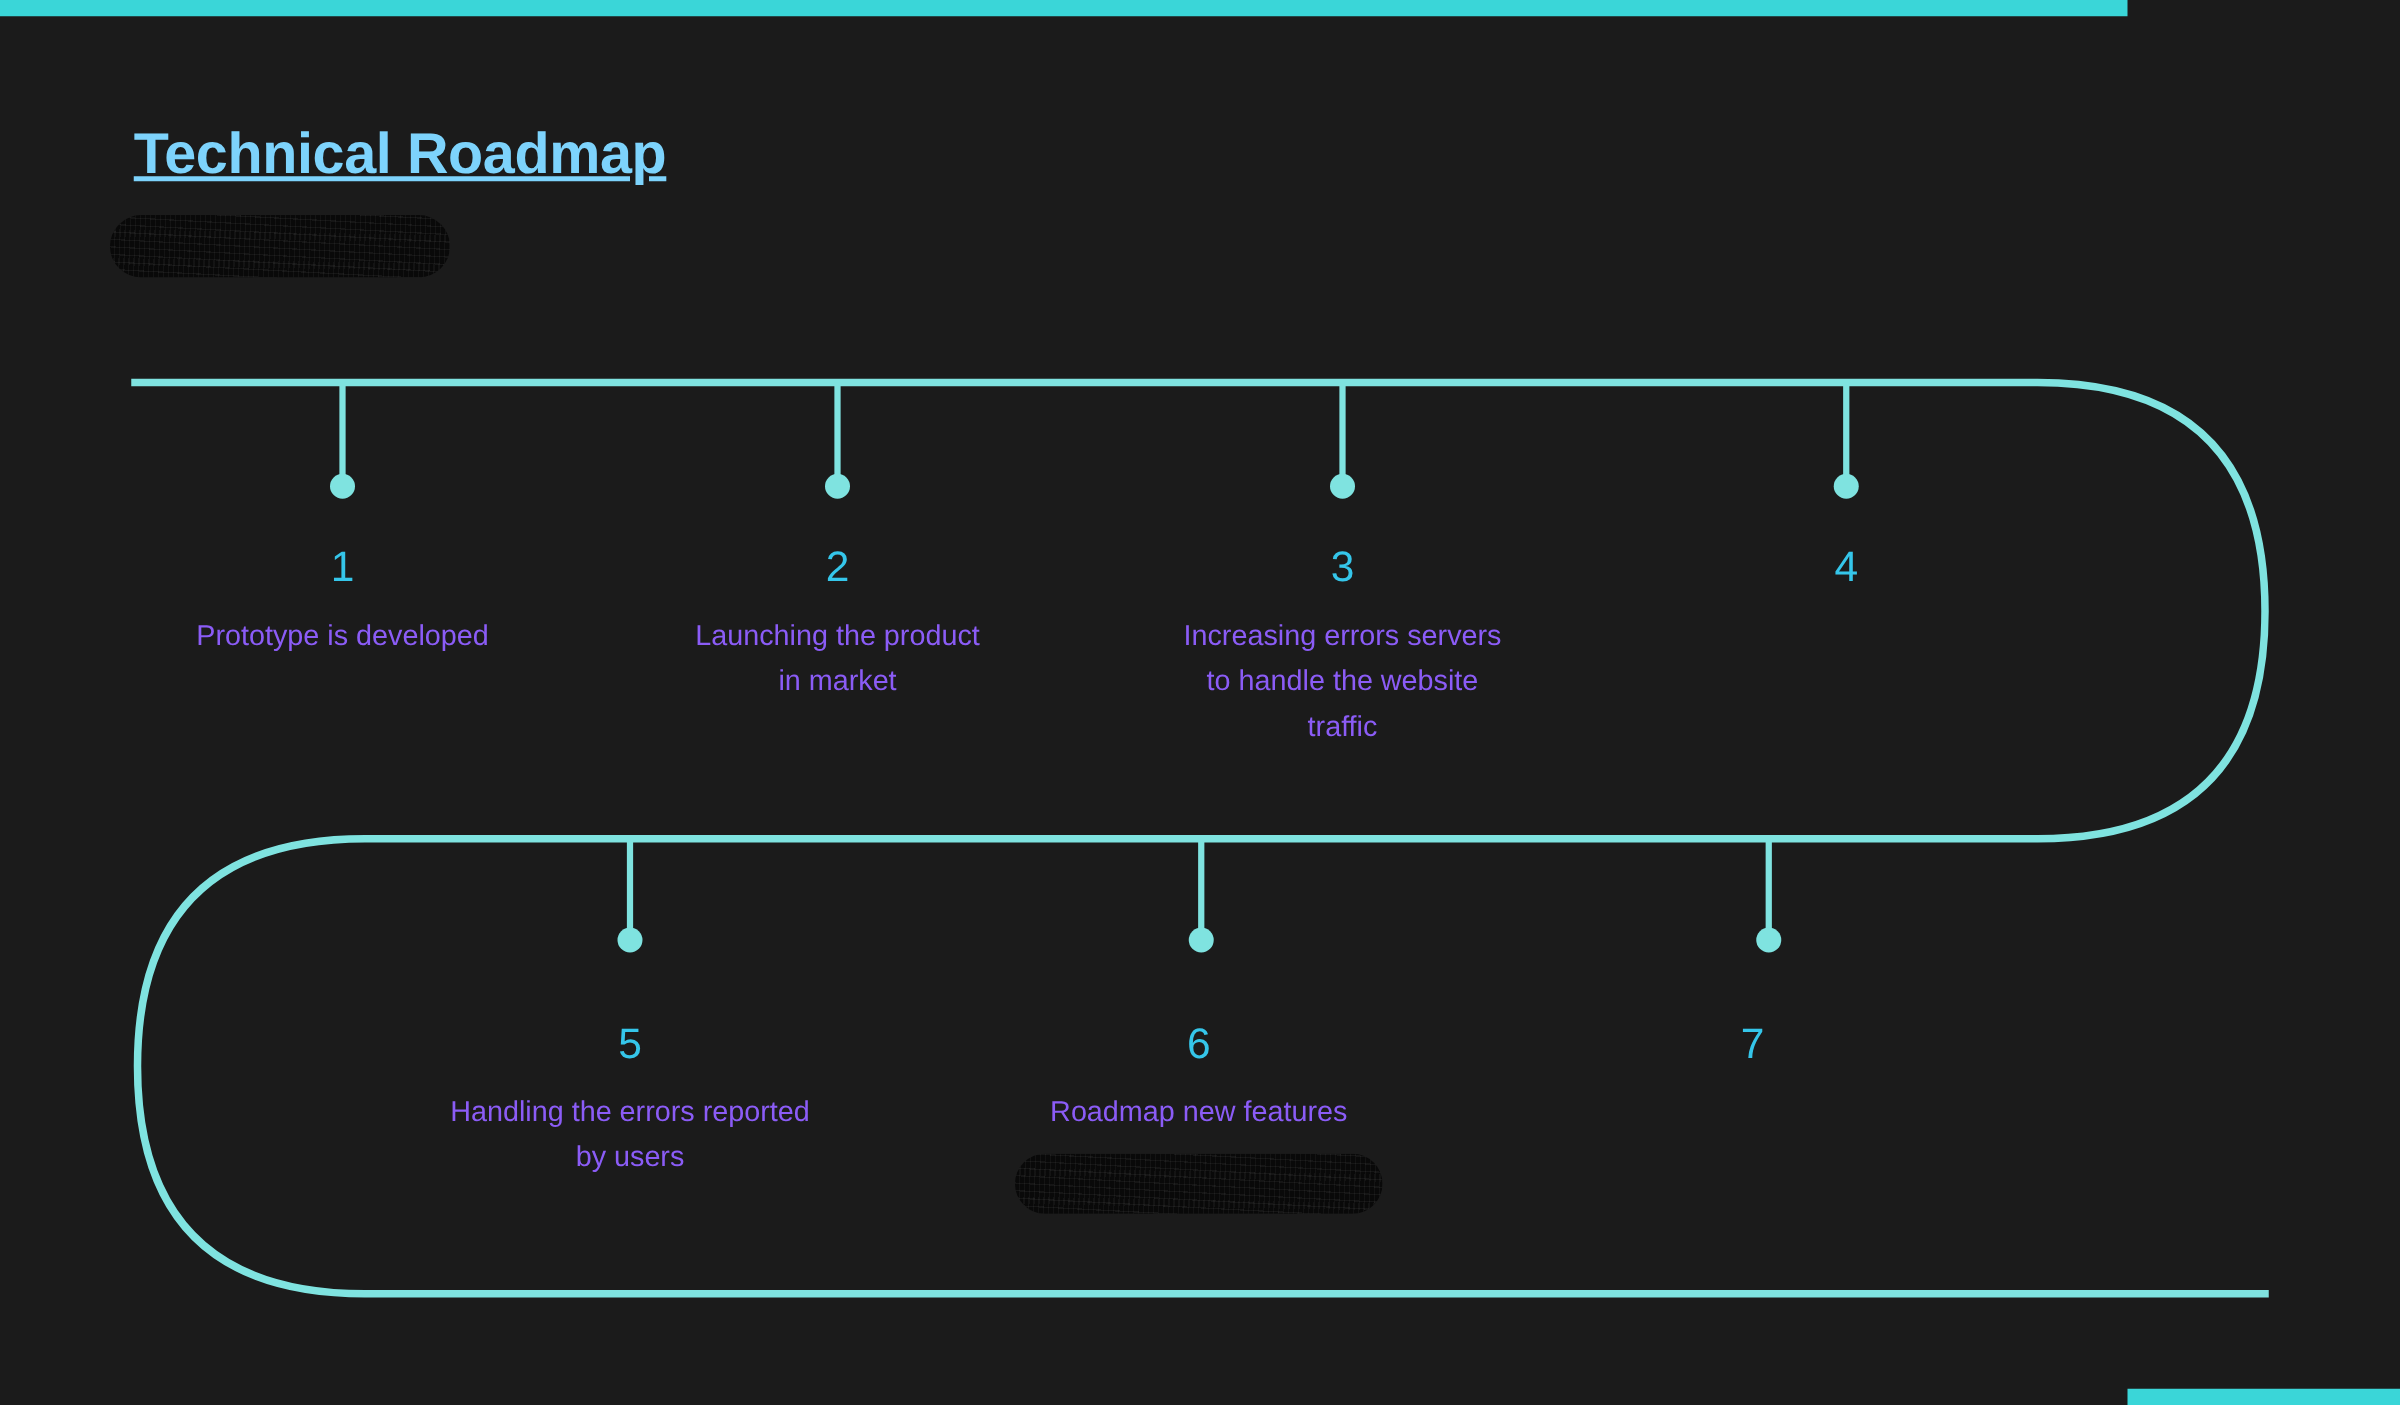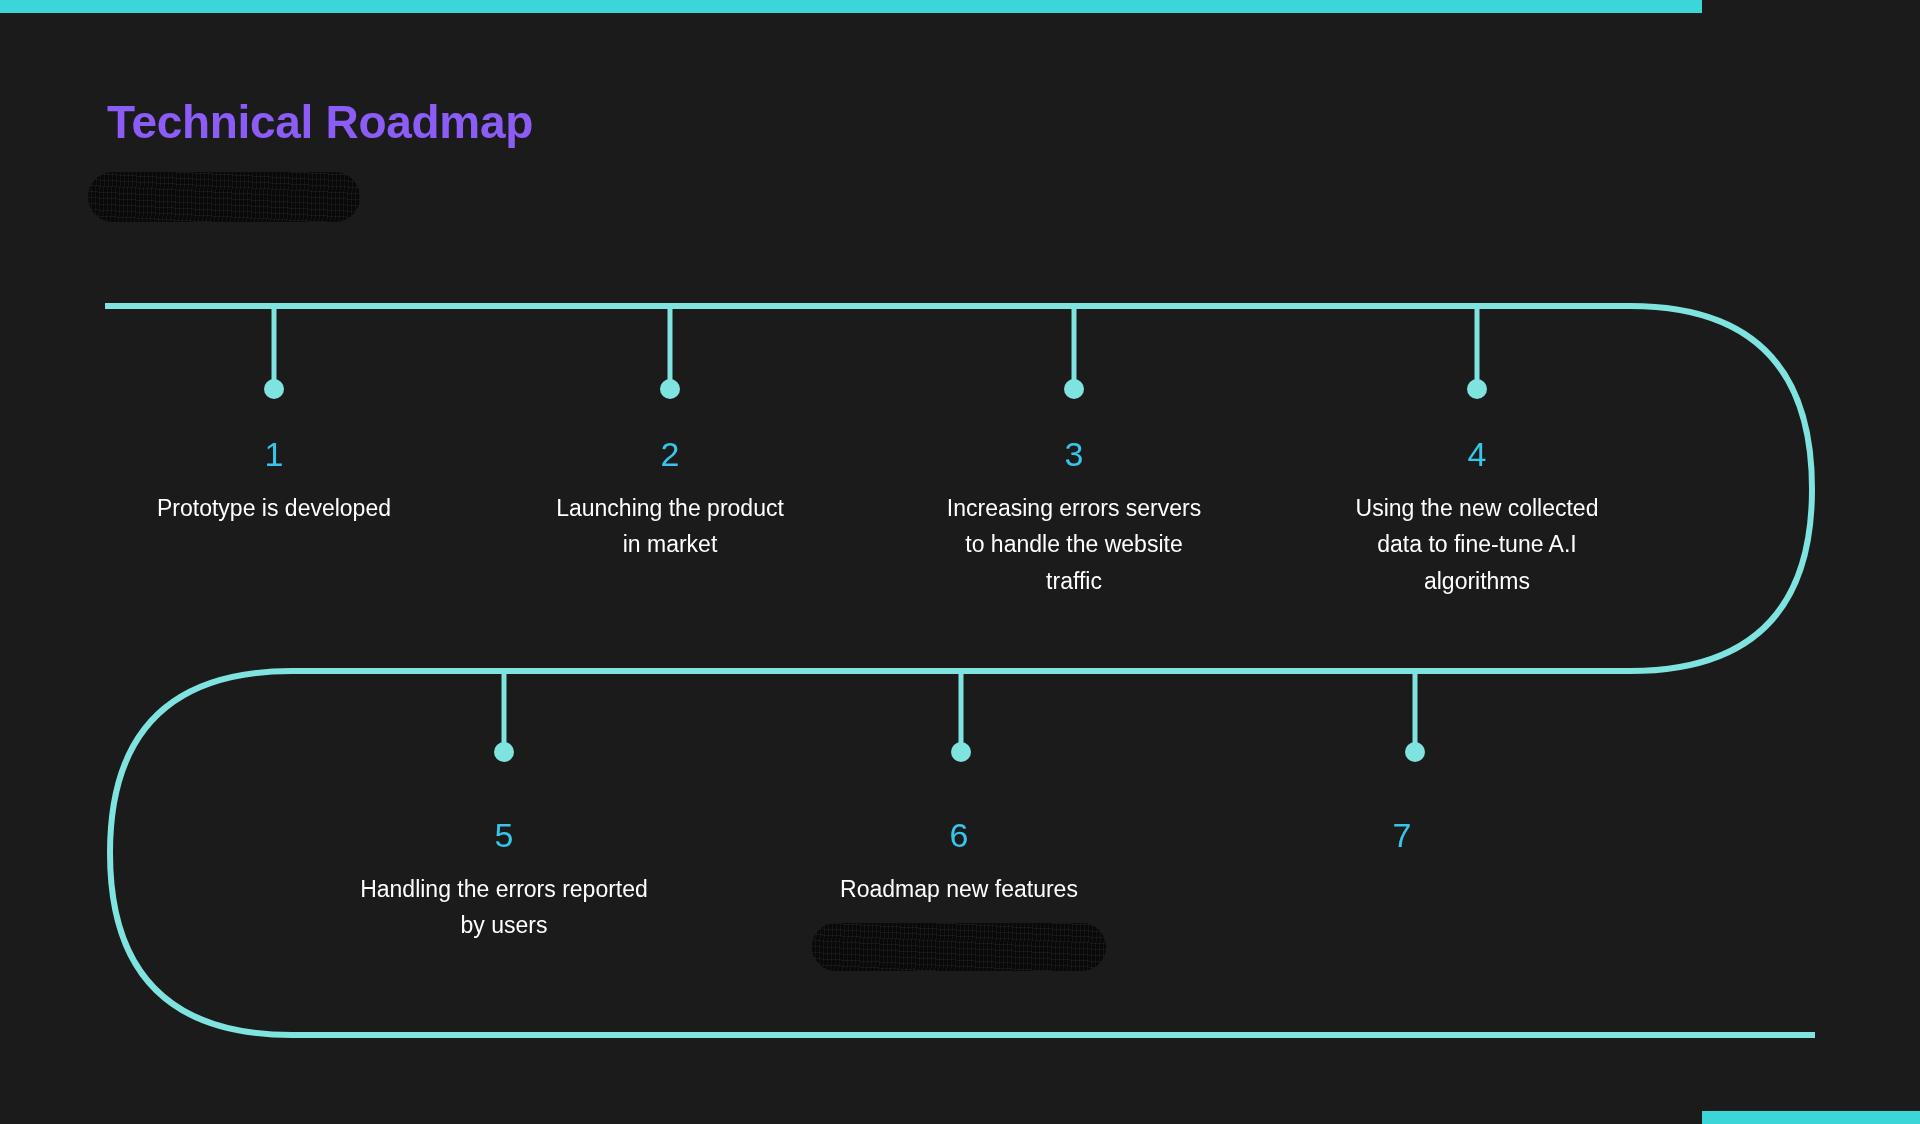--- a/index.html
+++ b/index.html
@@ -40,22 +40,23 @@
   }
 
   
   .title {
     position: absolute;
     left: 107px;
     top: 95px;
     font-size: 46px;
     font-weight: bold;
     letter-spacing: -0.3px;
-    color: #8b5cf6;
+    color: #7dd3fc;
     white-space: nowrap;
+    text-decoration: underline;
   }
 
   
   .redaction {
     position: absolute;
     border-radius: 26px;
     background:
       repeating-linear-gradient(
         92deg,
         rgba(255,255,255,0.045) 0px,
@@ -103,21 +104,21 @@
   .step-number {
     font-size: 34px;
     font-weight: 400;
     color: #35c6ea;
     line-height: 1;
     margin-bottom: 19px;
   }
   .step-text {
     font-size: 23px;
     line-height: 1.58;
-    color: #ffffff;
+    color: #8b5cf6;
     font-weight: 400;
   }
 
   
   .step-1 { left: 154px; top: 437px; width: 240px; }
   .step-2 { left: 550px; top: 437px; width: 240px; }
   .step-3 { left: 938px; top: 437px; width: 272px; }
   .step-4 { left: 1336px; top: 437px; width: 282px; }
 
   
@@ -171,21 +172,20 @@
     <div class="step-text">Launching the product in market</div>
   </div>
 
   <div class="step step-3">
     <div class="step-number">3</div>
     <div class="step-text">Increasing errors servers to handle the website traffic</div>
   </div>
 
   <div class="step step-4">
     <div class="step-number">4</div>
-    <div class="step-text">Using the new collected data to fine-tune A.I algorithms</div>
   </div>
 
   <div class="step step-5">
     <div class="step-number">5</div>
     <div class="step-text">Handling the errors reported by users</div>
   </div>
 
   <div class="step step-6">
     <div class="step-number">6</div>
     <div class="step-text">Roadmap new features</div>

